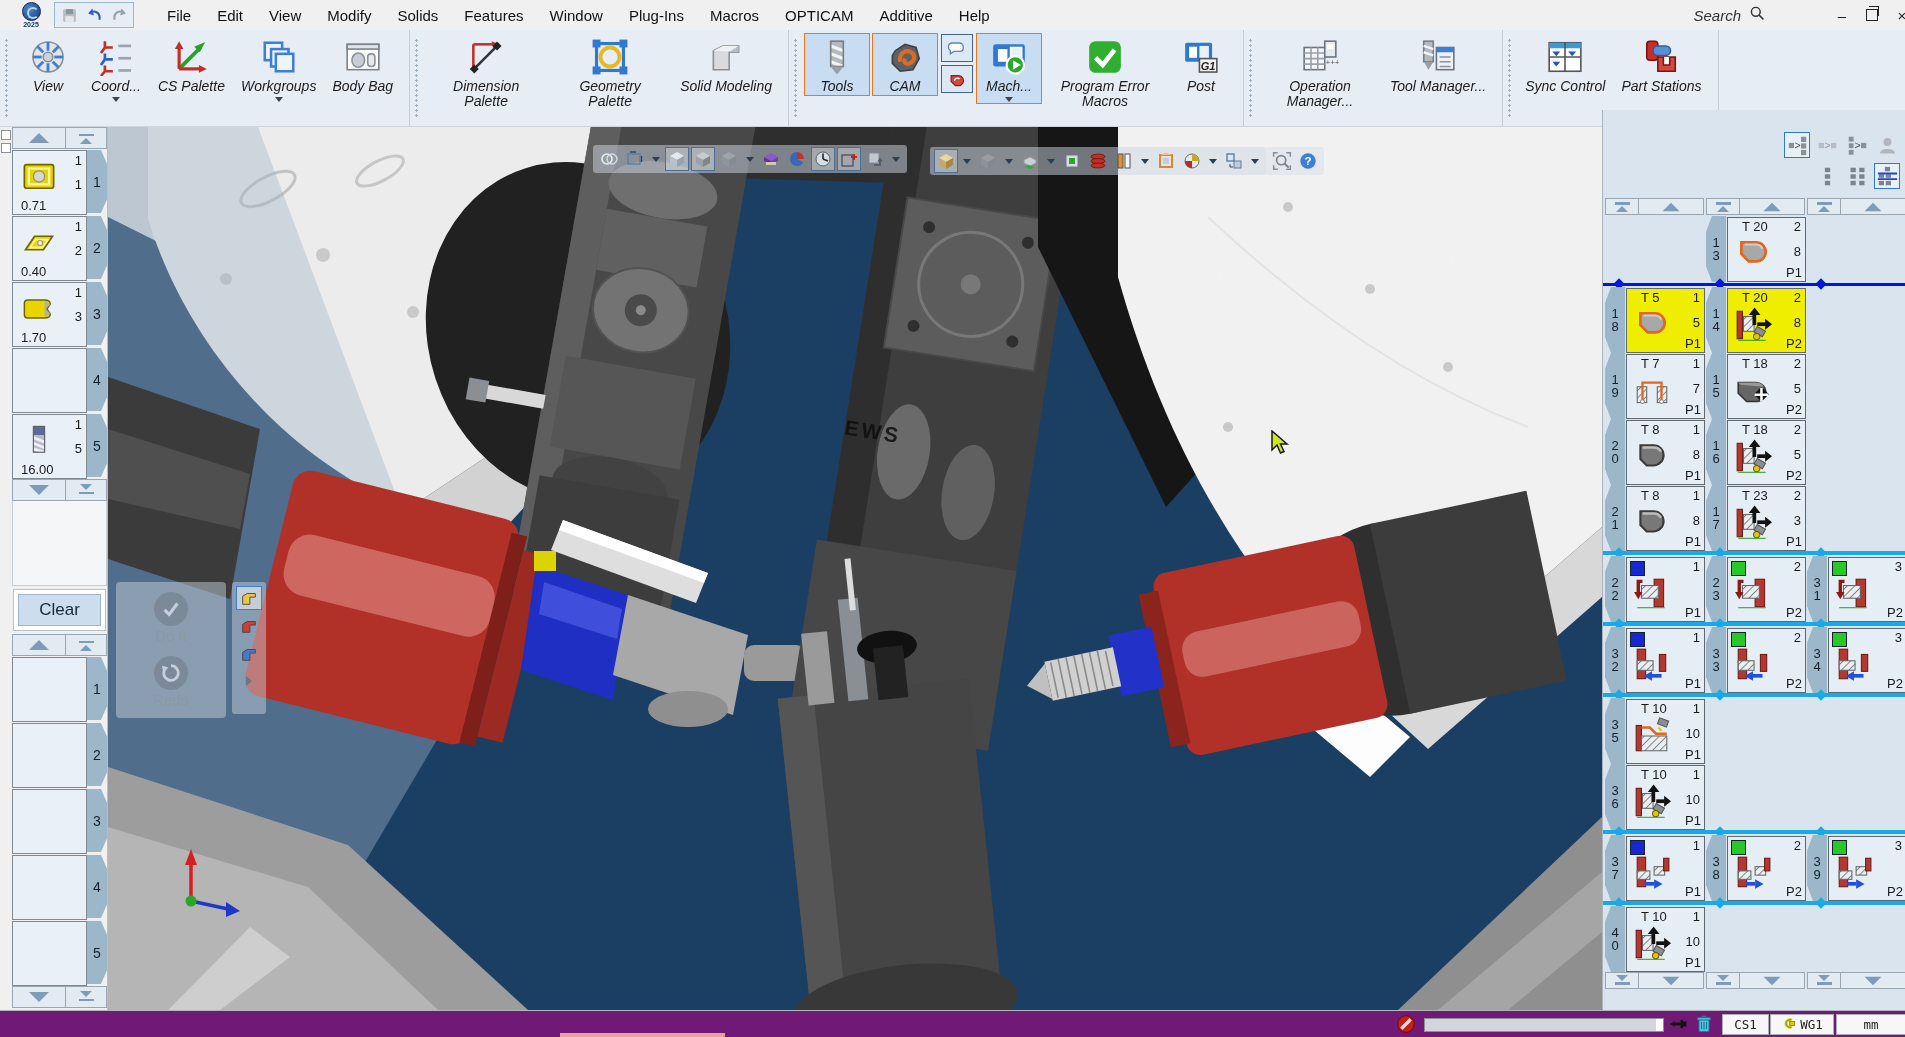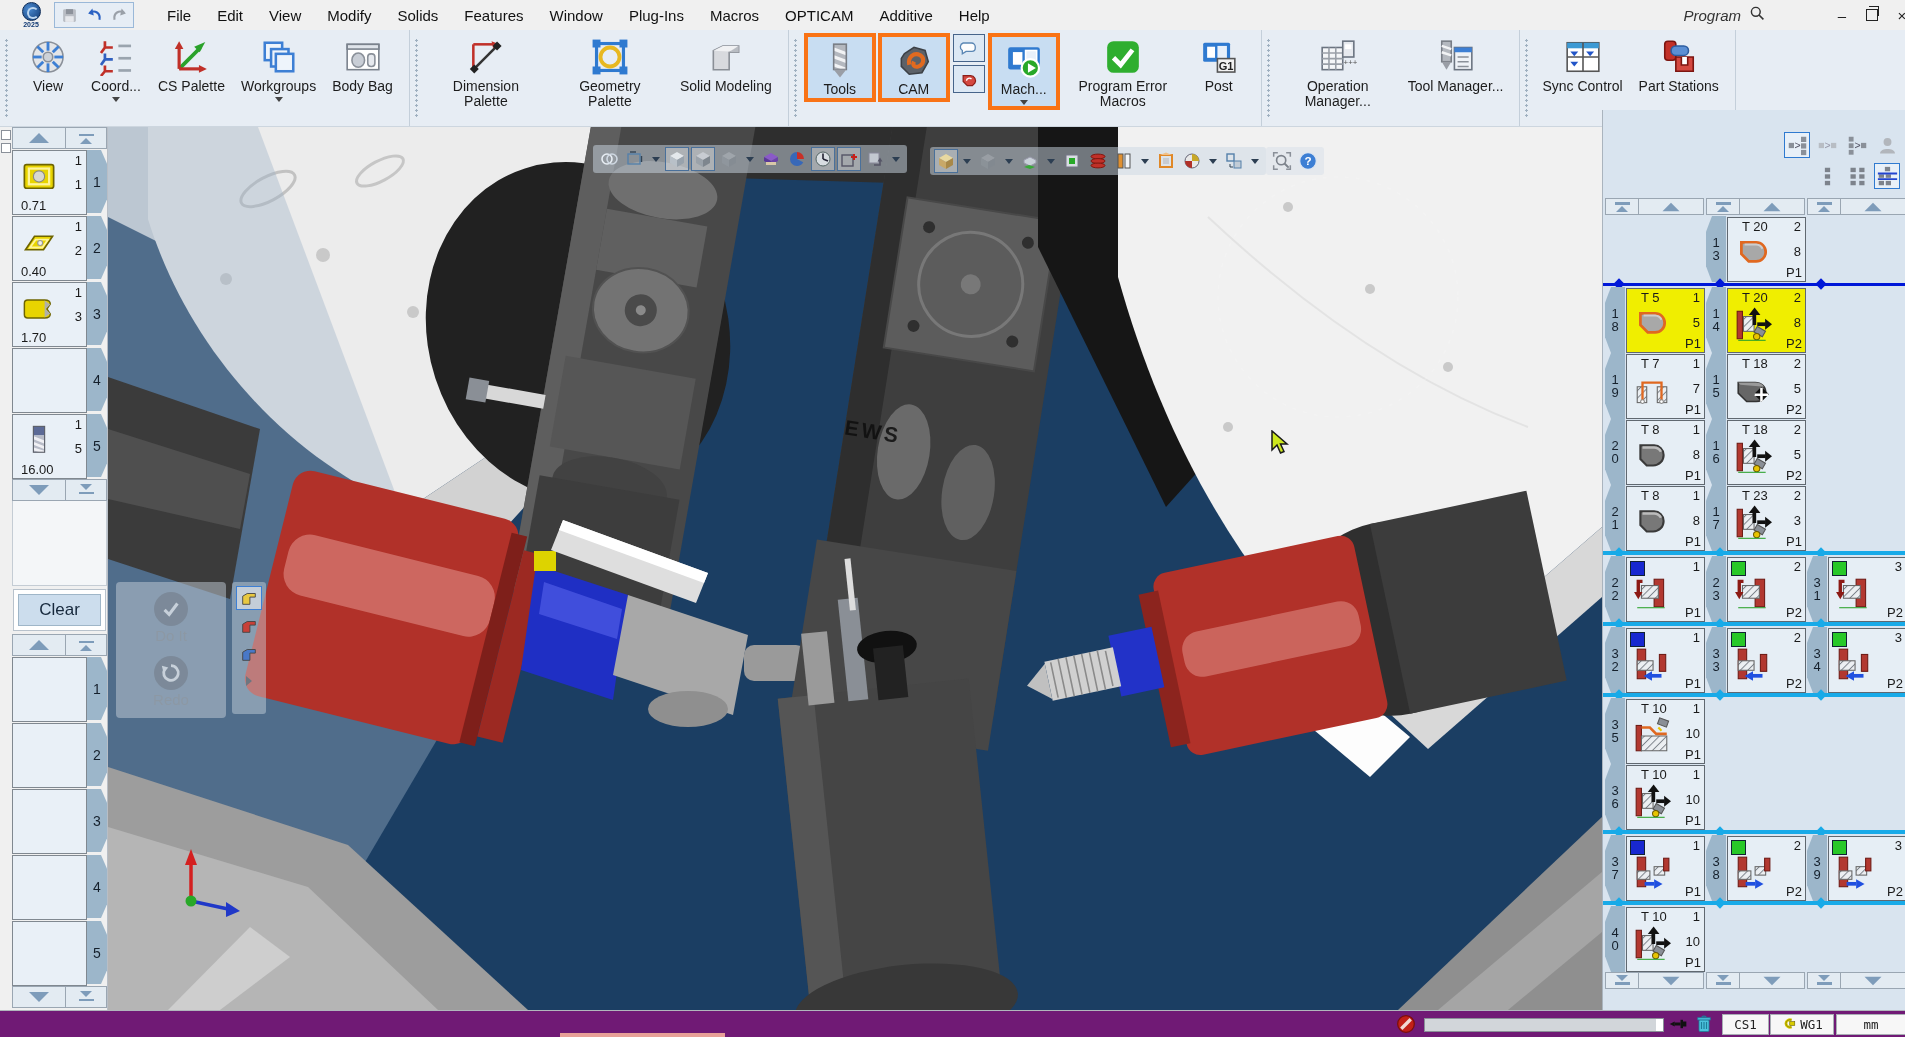--- a/index.html
+++ b/index.html
@@ -22,22 +22,22 @@
   .search svg{width:16px;height:16px;}
   .winbtns{position:absolute;right:0;top:0;height:30px;display:flex;}
   .winbtn{width:30px;height:30px;display:flex;align-items:center;justify-content:center;font-size:15px;color:#222;}
   .restore-glyph{width:10px;height:10px;border:1.5px solid #222;position:relative;background:#f0f0f0;}
   .restore-glyph:before{content:"";position:absolute;left:2px;top:-4px;width:9px;height:9px;border:1.5px solid #222;border-bottom:none;border-left:none;}
 
   
   .ribbon{position:absolute;left:0;top:30px;width:100%;height:96px;background:#e7edf4;border-bottom:1px solid #cdd6df;display:flex;align-items:stretch;}
   .rgroup{display:flex;align-items:flex-start;padding:2px 8px 2px 2px;border-right:1px solid #c4cfda;position:relative;}
   .rhandle{width:6px;align-self:stretch;margin:6px 4px 6px 2px;background-image:radial-gradient(#9fb0c0 1.2px,transparent 1.3px);background-size:5px 5px;}
-  .rbtn{display:flex;flex-direction:column;align-items:center;padding:3px 6px 1px 6px;margin:1px;border:1px solid transparent;min-width:52px;cursor:default;}
-  .rbtn.active{background:#c8ddf2;border:4px solid #f97316;}
+  .rbtn{display:flex;flex-direction:column;align-items:center;padding:3px 6px 1px 6px;margin:1px;border:1px solid transparent;min-width:52px;cursor:default;font-style:italic;}
+  .rbtn.active{background:#c8ddf2;border:1px solid #f97316;}
   .ricon{width:40px;height:40px;display:flex;align-items:center;justify-content:center;}
   .ricon svg{width:38px;height:38px;}
   .rlabel{font-size:14px;line-height:15px;text-align:center;max-width:108px;color:#1c1c1c;margin-top:2px;}
   .rdd{width:0;height:0;border-left:4px solid transparent;border-right:4px solid transparent;border-top:5px solid #444;margin-top:3px;}
   .rstack{display:flex;flex-direction:column;gap:3px;margin:2px;}
   .rstack-btn{width:30px;height:26px;border:1px solid #46648a;background:#dce8f4;display:flex;align-items:center;justify-content:center;}
   .rstack-btn svg{width:22px;height:20px;}
 
   
   .content{position:absolute;left:0;top:127px;width:100%;height:883px;}
@@ -181,21 +181,21 @@
         <span class="menu-item">Solids</span>
         <span class="menu-item">Features</span>
         <span class="menu-item">Window</span>
         <span class="menu-item">Plug-Ins</span>
         <span class="menu-item">Macros</span>
         <span class="menu-item">OPTICAM</span>
         <span class="menu-item">Additive</span>
         <span class="menu-item">Help</span>
       </nav>
     <div class="search">
-      <span class="search-label">Program</span>
+      <span class="search-label">Search</span>
       <span><svg viewBox="0 0 20 20">
             <circle cx="8.5" cy="8.5" r="5.5" fill="none" stroke="#333" stroke-width="1.8"></circle>
             <line x1="12.5" y1="12.5" x2="18" y2="18" stroke="#333" stroke-width="2"></line>
           </svg></span>
     </div>
     <div class="winbtns">
       <div class="winbtn">–</div>
       <div class="winbtn">
           <span class="restore-glyph"></span>
         </div>

